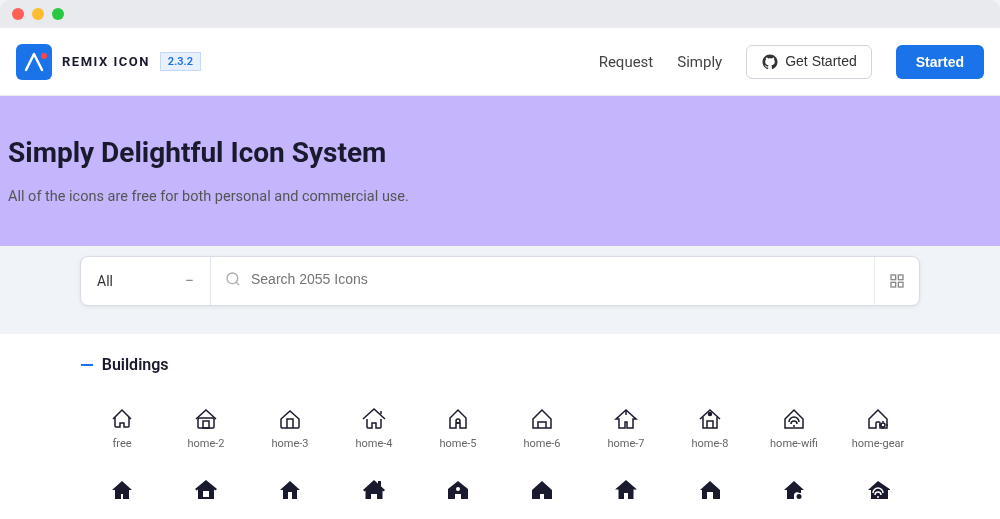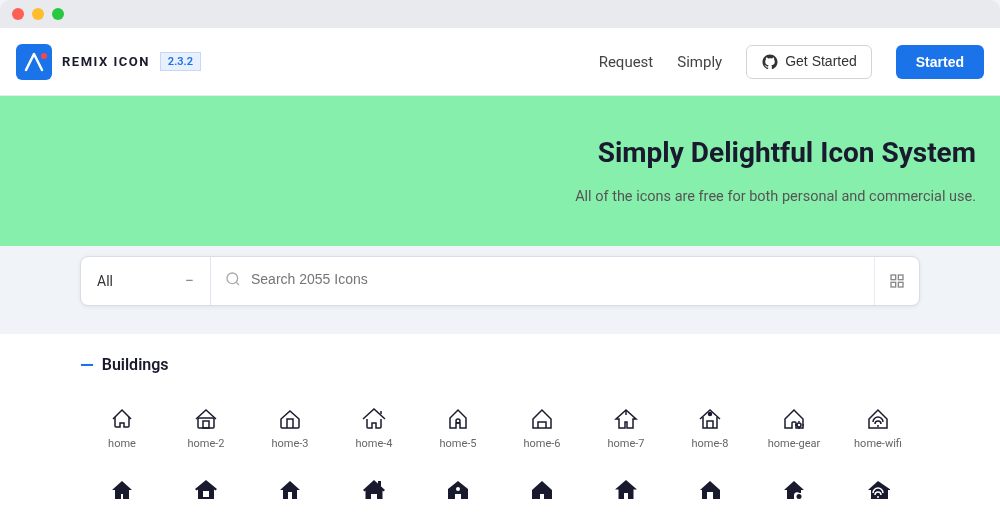--- a/index.html
+++ b/index.html
@@ -102,23 +102,23 @@
       border: none;
       border-radius: 6px;
       padding: 9px 20px;
       font-size: 14px;
       font-weight: 600;
       cursor: pointer;
     }
 
     
     .hero {
-      background: #86efac;
-      text-align: right;
-      padding: 40px 24px 36px;
+      background: #c4b5fd;
+      text-align: left;
+      padding: 40px 8px 36px;
     }
     .hero h1 {
       font-size: 28px;
       font-weight: 700;
       color: #1a1a2e;
       margin-bottom: 16px;
     }
     .hero p {
       font-size: 14.5px;
       color: #555;
@@ -321,21 +321,21 @@
       <span class="section-title">Buildings</span>
     </div>
 
     <div class="icon-grid icon-row-divider">
 
       <div class="icon-item">
         <svg class="icon-svg" viewBox="0 0 24 24" fill="none" stroke="currentColor" stroke-width="1.5">
           <path d="M3 12L12 3l9 9"></path>
             <path d="M5 10v9a1 1 0 001 1h4v-4h4v4h4a1 1 0 001-1v-9"></path>
         </svg>
-        <span class="icon-label">home</span>
+        <span class="icon-label">free</span>
       </div>
 
       <div class="icon-item">
         <svg class="icon-svg" viewBox="0 0 24 24" fill="none" stroke="currentColor" stroke-width="1.5">
           <path d="M2 12L12 3l10 9"></path>
             <rect x="4" y="11" width="16" height="10" rx="1"></rect>
           <rect x="9" y="14" width="6" height="7"></rect>
         </svg>
         <span class="icon-label">home-2</span>
       </div>
@@ -386,36 +386,36 @@
           <path d="M2 12L12 3l10 9"></path>
           <path d="M5 10v11h14V10"></path>
           <path d="M9 21v-7h6v7"></path>
           <circle cx="12" cy="7" r="1.5" fill="currentColor"></circle>
         </svg>
         <span class="icon-label">home-8</span>
       </div>
 
       <div class="icon-item">
         <svg class="icon-svg" viewBox="0 0 24 24" fill="none" stroke="currentColor" stroke-width="1.5">
-          <path d="M3 12L12 3l9 9v9h-7v-5c0-.6-.4-1-1-1h-2c-.6 0-1 .4-1 1v5H3V12z"></path>
-          <circle cx="17" cy="18" r="2"></circle>
-          <path d="M17 14v1.5M17 20.5V22M13 18h1.5M20.5 18H22"></path>
-        </svg>
-        <span class="icon-label">home-gear</span>
-      </div>
-
-      <div class="icon-item">
-        <svg class="icon-svg" viewBox="0 0 24 24" fill="none" stroke="currentColor" stroke-width="1.5">
           <path d="M3 12L12 3l9 9v9H3V12z"></path>
           <path d="M9 17c0-1.66 1.34-3 3-3s3 1.34 3 3"></path>
           <path d="M7 15c0-2.76 2.24-5 5-5s5 2.24 5 5"></path>
           <circle cx="12" cy="19" r="1" fill="currentColor" stroke="none"></circle>
         </svg>
         <span class="icon-label">home-wifi</span>
       </div>
+
+      <div class="icon-item">
+        <svg class="icon-svg" viewBox="0 0 24 24" fill="none" stroke="currentColor" stroke-width="1.5">
+          <path d="M3 12L12 3l9 9v9h-7v-5c0-.6-.4-1-1-1h-2c-.6 0-1 .4-1 1v5H3V12z"></path>
+          <circle cx="17" cy="18" r="2"></circle>
+          <path d="M17 14v1.5M17 20.5V22M13 18h1.5M20.5 18H22"></path>
+        </svg>
+        <span class="icon-label">home-gear</span>
+      </div>
     </div>
 
     <div class="icon-grid">
 
       <div class="icon-item filled">
         <svg class="icon-svg" viewBox="0 0 24 24" fill="currentColor">
           <path d="M12 3L2 12h3v9h6v-5h2v5h6V12h3L12 3z"></path>
         </svg>
 
       </div>

